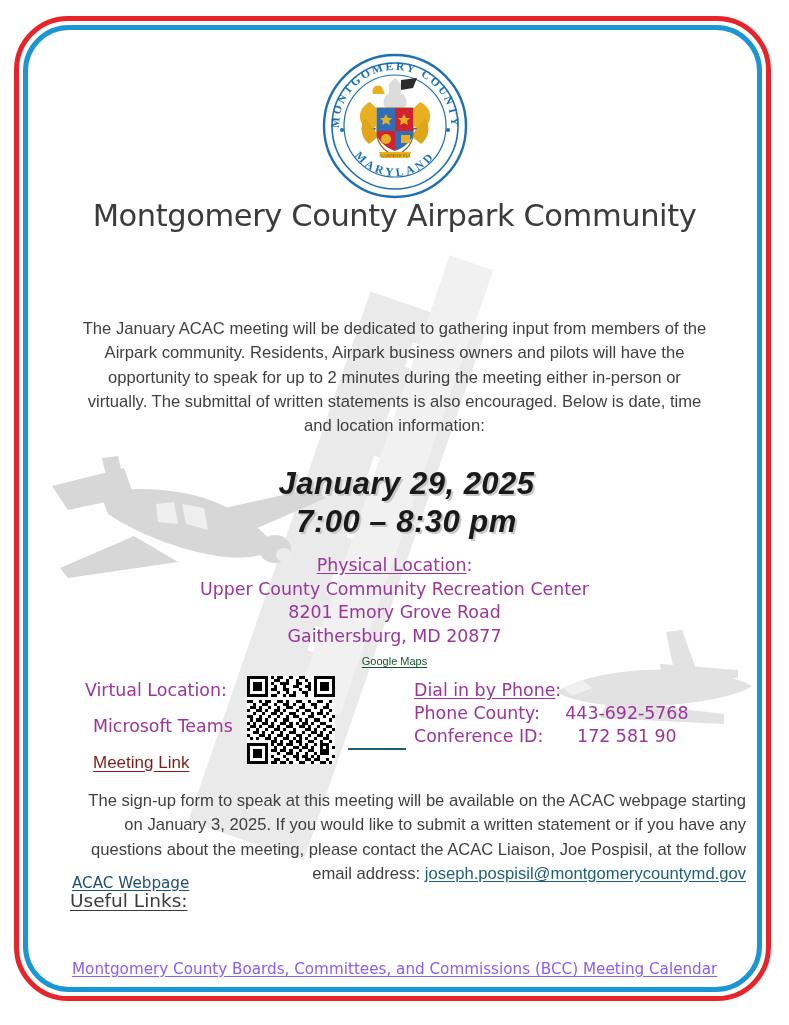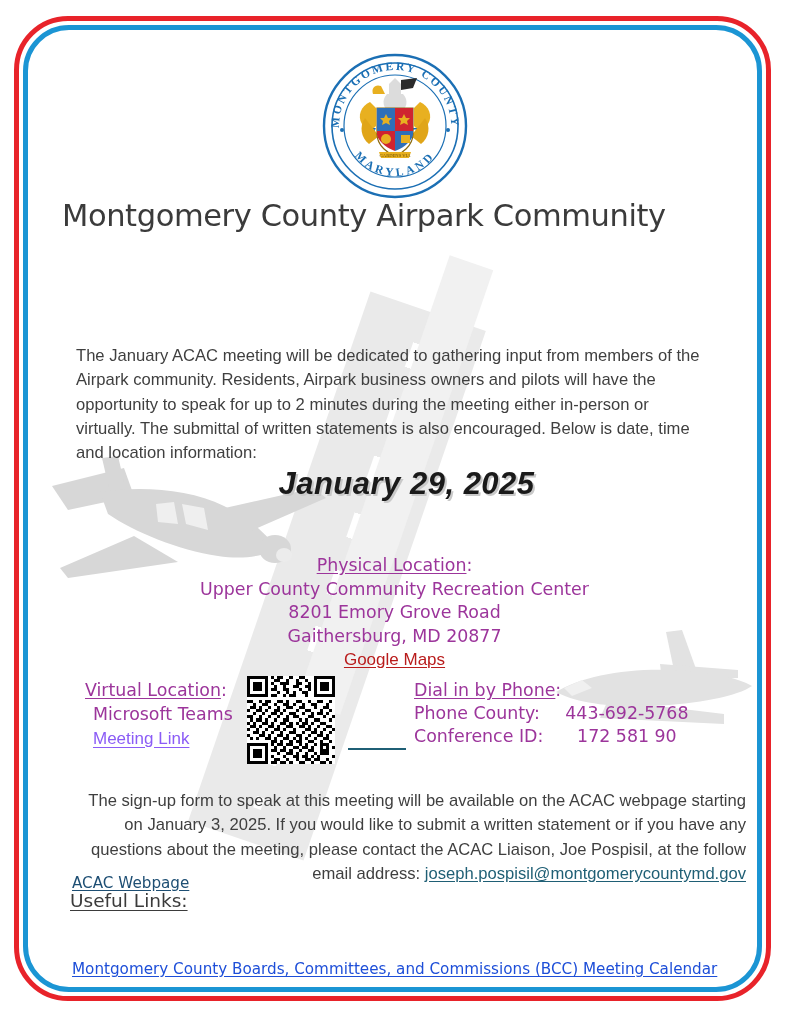--- a/index.html
+++ b/index.html
@@ -113,33 +113,35 @@
     top: 52px;
     display: flex;
     justify-content: center;
   }
 
   .title {
     position: absolute;
     left: 62px;
     top: 196px;
     width: 665px;
+    text-align: center;
     color: #3b3b3b;
     font-family: "DejaVu Sans", sans-serif;
     font-size: 30.5px;
     line-height: 39px;
     font-weight: 400;
     letter-spacing: -0.4px;
   }
 
   .intro {
     position: absolute;
     left: 76px;
-    top: 344px;
+    top: 317px;
     width: 637px;
+    text-align: center;
     color: #3f3f3f;
     font-family: "Liberation Sans", sans-serif;
     font-size: 16.6px;
     line-height: 24.3px;
   }
 
   .datetime {
     position: absolute;
     left: 0;
     right: 0;
@@ -166,47 +168,47 @@
     font-family: "DejaVu Sans", sans-serif;
     font-size: 17.4px;
     line-height: 23.6px;
     font-weight: 400;
   }
   .physical .heading {
     text-decoration: underline;
     text-underline-offset: 2px;
   }
   .maplink {
-    color: #b91c1c;
+    color: #14532d;
     text-decoration: underline;
     text-underline-offset: 2px;
     font-family: "Liberation Sans", sans-serif;
-    font-size: 17px;
+    font-size: 11px;
   }
 
   .virtual {
     position: absolute;
     left: 85px;
     top: 678px;
     color: #9c359b;
     font-family: "DejaVu Sans", sans-serif;
     font-size: 17.4px;
     line-height: 24px;
   }
   .virtual .heading {
-    text-decoration: underline;
     text-underline-offset: 2px;
     text-align: center;
   }
   .virtual .sub {
     padding-left: 8px;
     display: block;
+    margin-top: 12px;
   }
   .meetlink {
-    color: #8b5cf6;
+    color: #7f1d1d;
     text-decoration: underline;
     text-underline-offset: 3px;
     font-family: "Liberation Sans", sans-serif;
     font-size: 17px;
     display: inline-block;
     padding-right: 26px;
   }
   .link-rule {
     position: absolute;
     left: 348px;
@@ -282,21 +284,21 @@
     top: 874px;
     color: #1d4e73;
     font-family: "DejaVu Sans", sans-serif;
     font-size: 15.2px;
     text-underline-offset: 2px;
   }
   .link-bcc {
     position: absolute;
     left: 72px;
     top: 960px;
-    color: #1d4ed8;
+    color: #8b5cf6;
     font-family: "DejaVu Sans", sans-serif;
     font-size: 15.2px;
     text-decoration: underline;
     text-underline-offset: 2px;
   }
 </style>
 </head>
 <body>
 
 <div id="flyer">
@@ -393,20 +395,21 @@
     </div>
 
     <div class="title">
       <div>Montgomery County Airpark Community</div>
     </div>
 
     <div class="intro">The January ACAC meeting will be dedicated to gathering input from members of the Airpark community. Residents, Airpark business owners and pilots will have the opportunity to speak for up to 2 minutes during the meeting either in-person or virtually. The submittal of written statements is also encouraged. Below is date, time and location information:</div>
 
     <div class="datetime">
       <div>January 29, 2025</div>
+      <div>7:00 – 8:30 pm</div>
     </div>
 
     <div class="physical">
       <div><span class="heading">Physical Location</span><span>:</span></div>
       <div>Upper County Community Recreation Center</div>
       <div>8201 Emory Grove Road</div>
       <div>Gaithersburg, MD 20877</div>
       <div><a class="maplink" href="#">Google Maps</a></div>
     </div>
 

